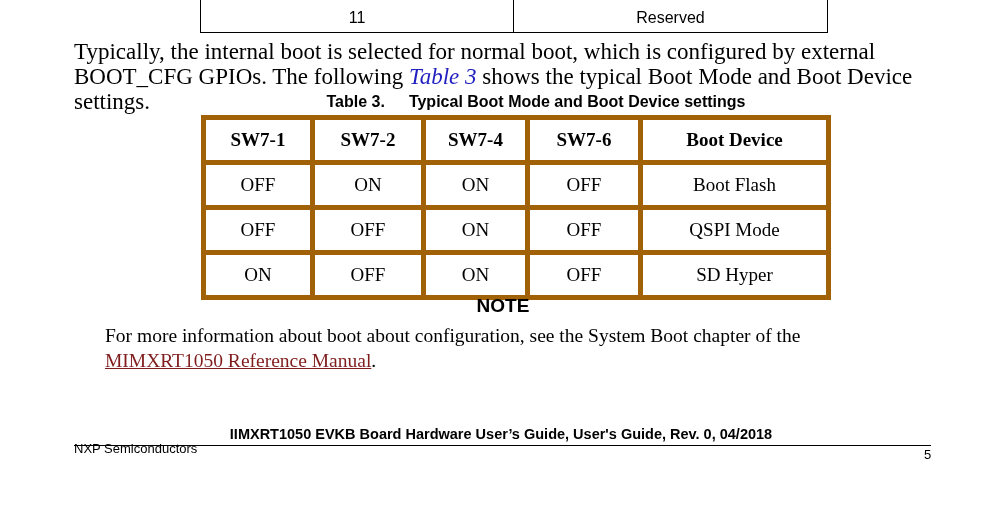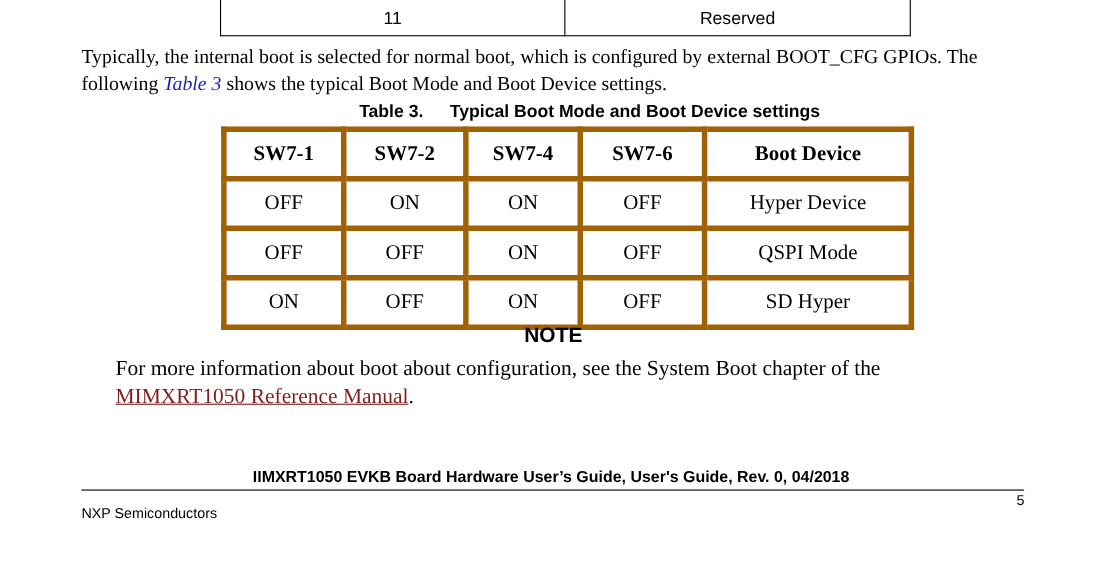--- a/index.html
+++ b/index.html
@@ -5,39 +5,39 @@
   html, body { margin:0; padding:0; background:#ffffff; }
   body { width:998px; height:526px; position:relative; overflow:hidden; color:#000; }
   .serif { font-family: "Liberation Serif", "DejaVu Serif", serif; }
   .sans { font-family: "Liberation Sans", "DejaVu Sans", sans-serif; }
 
   
   .top-table { position:absolute; left:200px; top:-12px; width:628px; border-collapse:collapse; }
   .top-table td { border:1px solid #000; height:38px; padding:0; text-align:center; vertical-align:bottom; font-size:16px; padding-bottom:5px; }
   .top-table td:first-child { width:312px; }
 
-  .para { position:absolute; left:74px; top:39px; width:860px; font-size:18px; line-height:25px; }
+  .para { position:absolute; left:74px; top:39px; width:860px; font-size:23px; line-height:25px; }
   .xref { color:#1f1fbf; font-style:italic; cursor:pointer; }
 
   .caption { position:absolute; left:0; width:998px; top:93px; text-align:center; font-size:16px; font-weight:bold;padding-left:17px; }
   .caption .num { margin-right:24px; }
   .caption-inner { position:relative; left:20px; }
 
   .main-table { position:absolute; left:201px; top:115px; border-collapse:collapse; }
   .main-table th, .main-table td { border:5px solid #a16207; text-align:center; font-size:19px; padding:0; height:40px; }
   .main-table th { font-weight:bold; }
   .c1 { width:104px; } .c2 { width:106px; } .c3 { width:99px; } .c4 { width:108px; } .c5 { width:183px; }
 
   .note-title { position:absolute; left:0; width:1006px; top:295px; text-align:center; font-size:19px; font-weight:bold; }
   .note-body { position:absolute; left:105px; top:323px; width:800px; font-size:19.5px; line-height:25px; }
   .link { color:#7f1d1d; text-decoration:underline; cursor:pointer; }
 
   .footer-title { position:absolute; left:0; width:1002px; top:426px; text-align:center; font-size:14.5px; font-weight:bold; }
   .footer-rule { position:absolute; left:74px; top:445px; width:857px; height:1px; background:#000; }
-  .footer-left { position:absolute; left:74px; top:459px; font-size:13px; }
+  .footer-left { position:absolute; left:74px; top:441px; font-size:13px; }
   .footer-right { position:absolute; left:924px; top:447px; font-size:13px; }
 </style>
 </head>
 <body>
 
 <table class="top-table sans">
   <tbody>
       <tr>
     <td>11</td>
     <td>Reserved</td>
@@ -64,21 +64,21 @@
       <th class="c4">SW7-6</th>
       <th class="c5">Boot Device</th>
     </tr>
   </thead>
   <tbody>
     <tr>
       <td>OFF</td>
       <td>ON</td>
       <td>ON</td>
       <td>OFF</td>
-      <td>Hyper Device</td>
+      <td>Boot Flash</td>
     </tr>
     <tr>
       <td>OFF</td>
       <td>OFF</td>
       <td>ON</td>
       <td>OFF</td>
       <td>QSPI Mode</td>
     </tr>
     <tr>
       <td>ON</td>

